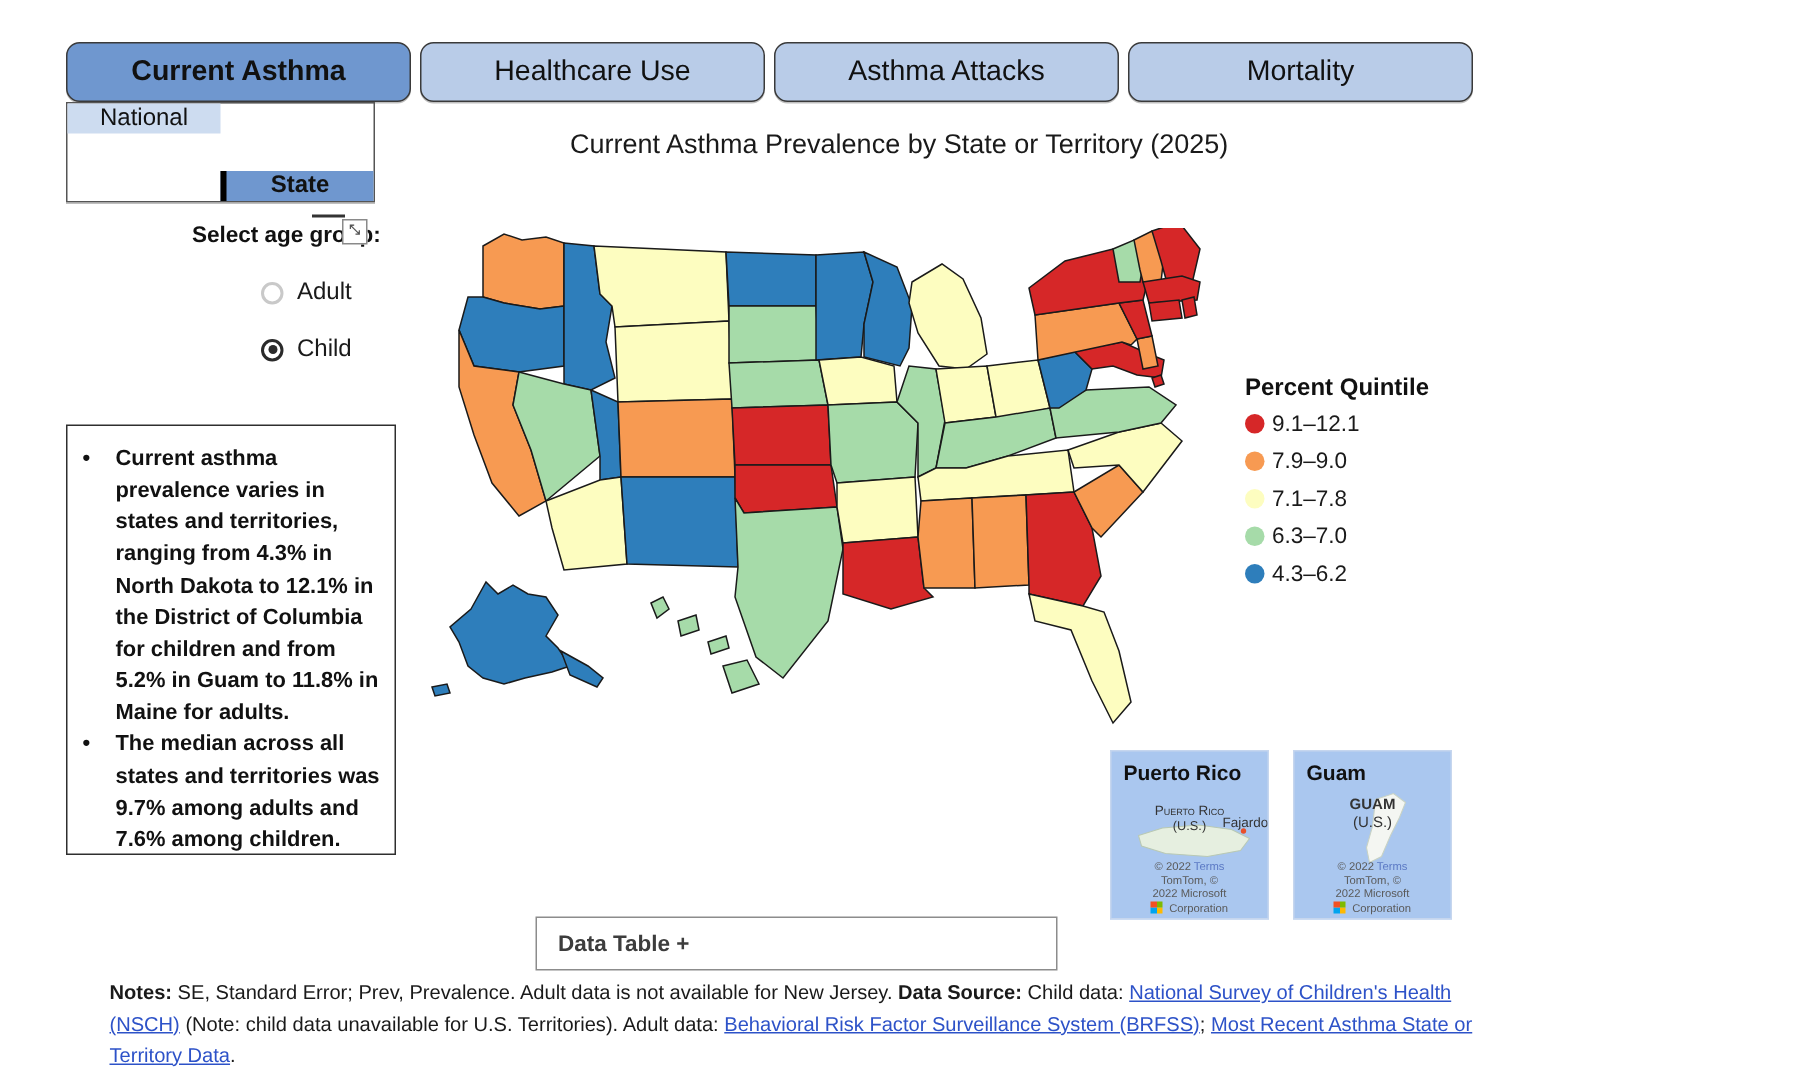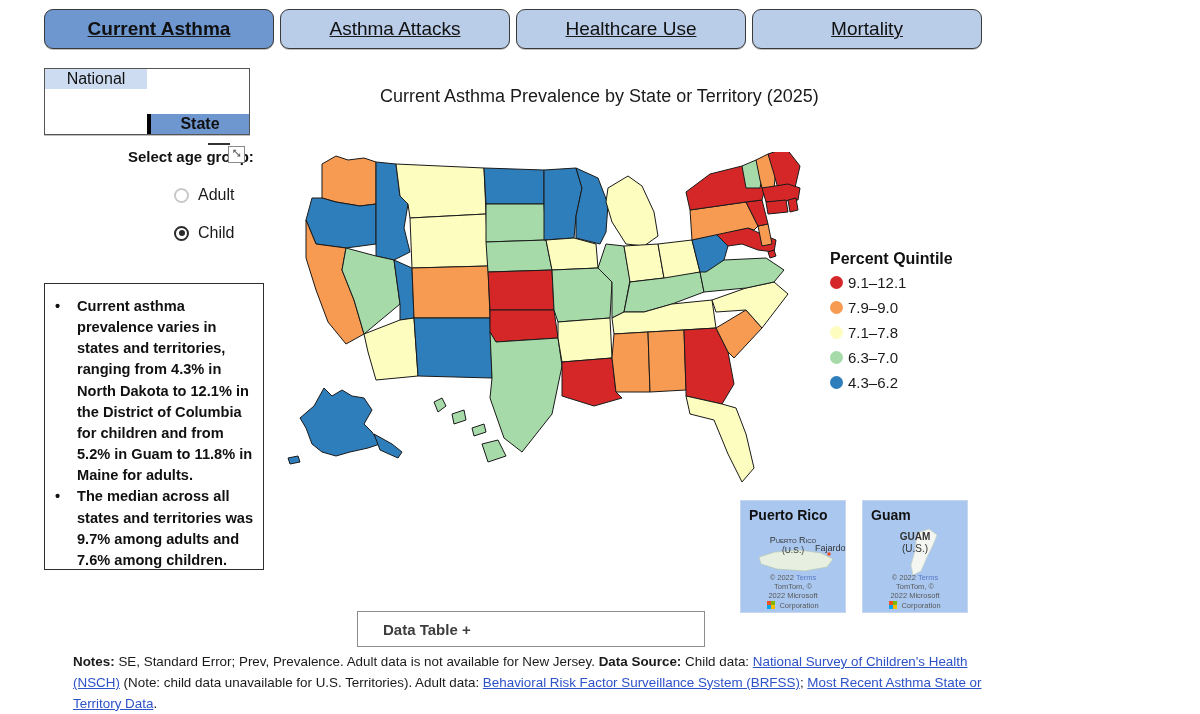--- a/index.html
+++ b/index.html
@@ -10,22 +10,22 @@
   body {
     width: 1200px; height: 714px;
     position: relative;
     font-family: "Liberation Sans", sans-serif;
     color: #1a1a1a;
     overflow: hidden;
   }
 
   
   #tabbar {
-    position: absolute; left: 44px; top: 9px;
-    display: flex; gap: 6px; text-decoration: underline;
+    position: absolute; left: 44px; top: 28px;
+    display: flex; gap: 6px;
   }
   .tab {
     width: 230px; height: 40px;
     box-sizing: border-box;
     border: 1px solid #3a3a3a;
     border-radius: 9px;
     background: #b9cce8;
     display: flex; align-items: center; justify-content: center;
     font-size: 19px; color: #111;
     cursor: pointer;
@@ -178,21 +178,21 @@
   }
 
   
   #data-table-btn {
     position: absolute; left: 357px; top: 611px;
     width: 348px; height: 36px;
     box-sizing: border-box;
     border: 1px solid #8c8c8c;
     background: #fff;
     display: flex; align-items: center;
-    padding-left: 25px;
+    padding-left: 14px;
     font-size: 15px; font-weight: bold; color: #3d3d3d;
     cursor: pointer;
   }
 
   
   #notes {
     position: absolute; left: 44px; top: 652px;
     width: 910px;
     font-size: 13.4px; line-height: 1.55; color: #1a1a1a; margin-left: 29px;
   }
@@ -202,24 +202,24 @@
   }
 </style>
 </head>
 <body>
 
 <div id="tabbar">
   <div class="tab active">
     <span>Current Asthma</span>
   </div>
   <div class="tab">
+    <span>Healthcare Use</span>
+  </div>
+  <div class="tab">
     <span>Asthma Attacks</span>
-  </div>
-  <div class="tab">
-    <span>Healthcare Use</span>
   </div>
   <div class="tab">
     <span>Mortality</span>
   </div>
 </div>
 
 <div id="geo-toggle">
   <div class="geo-btn">
     <span>National</span>
   </div>

